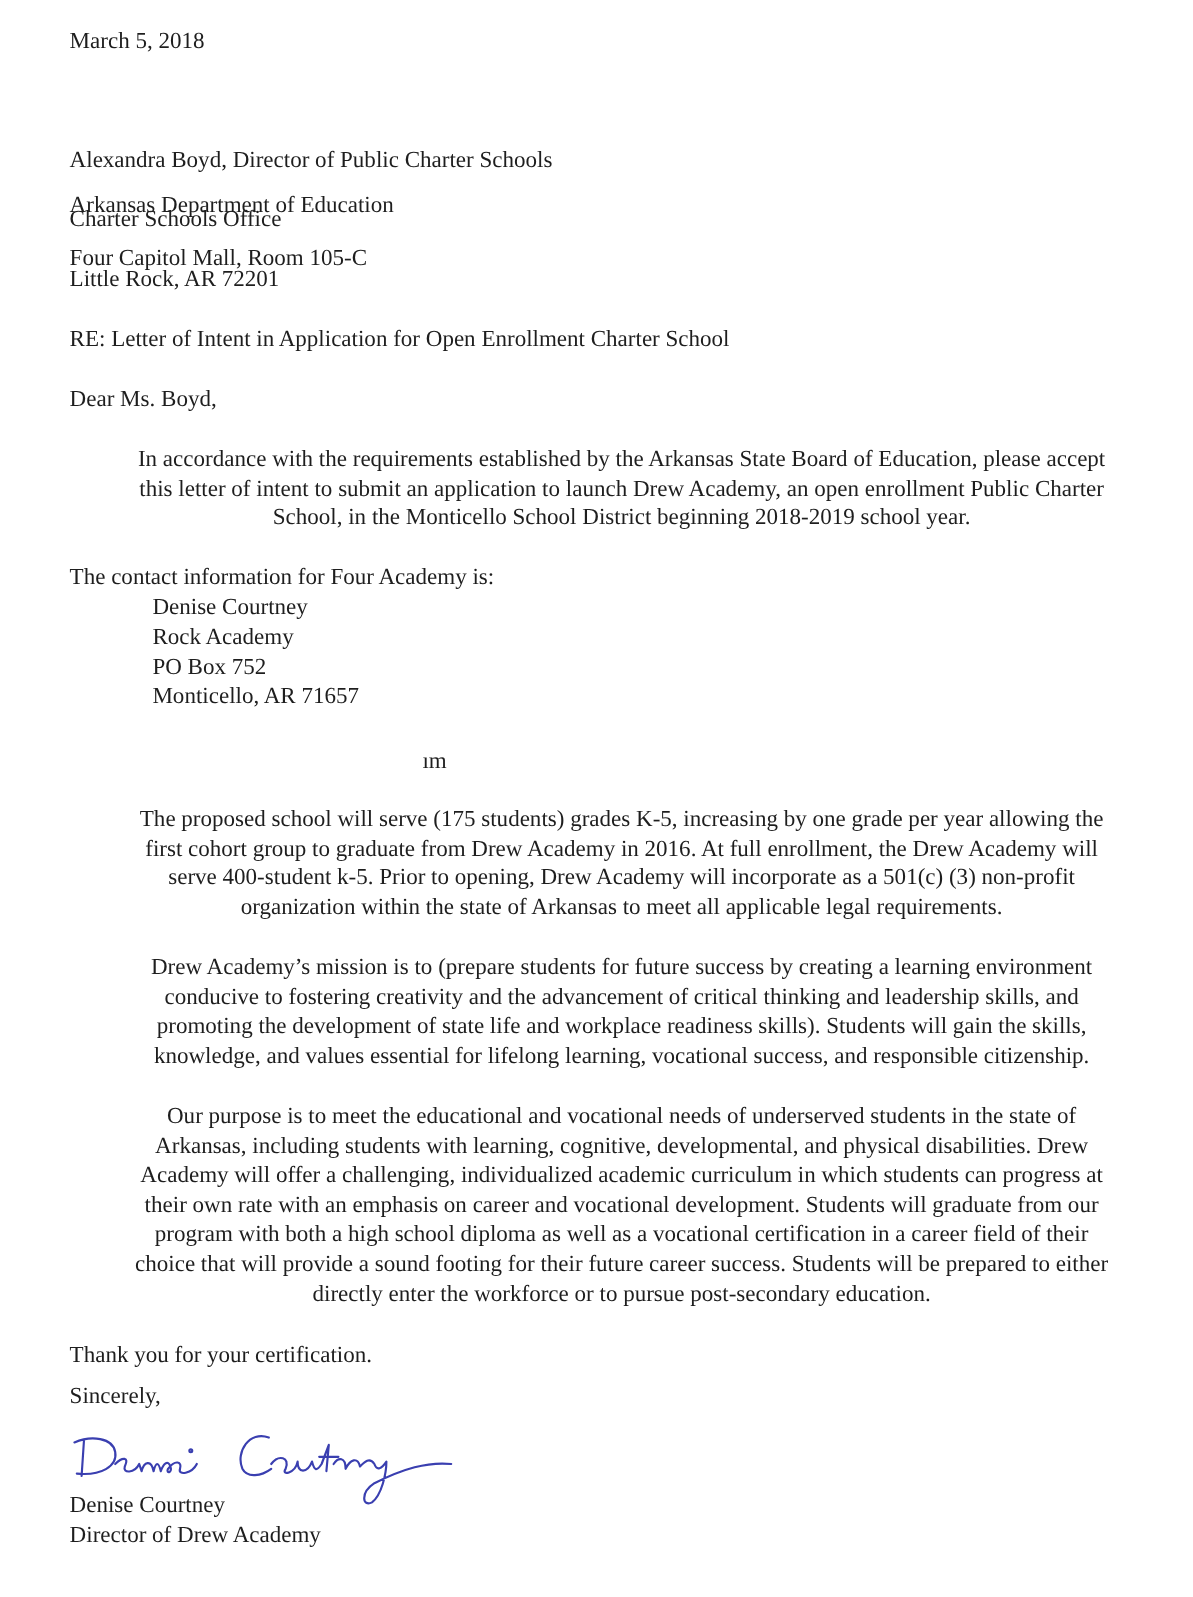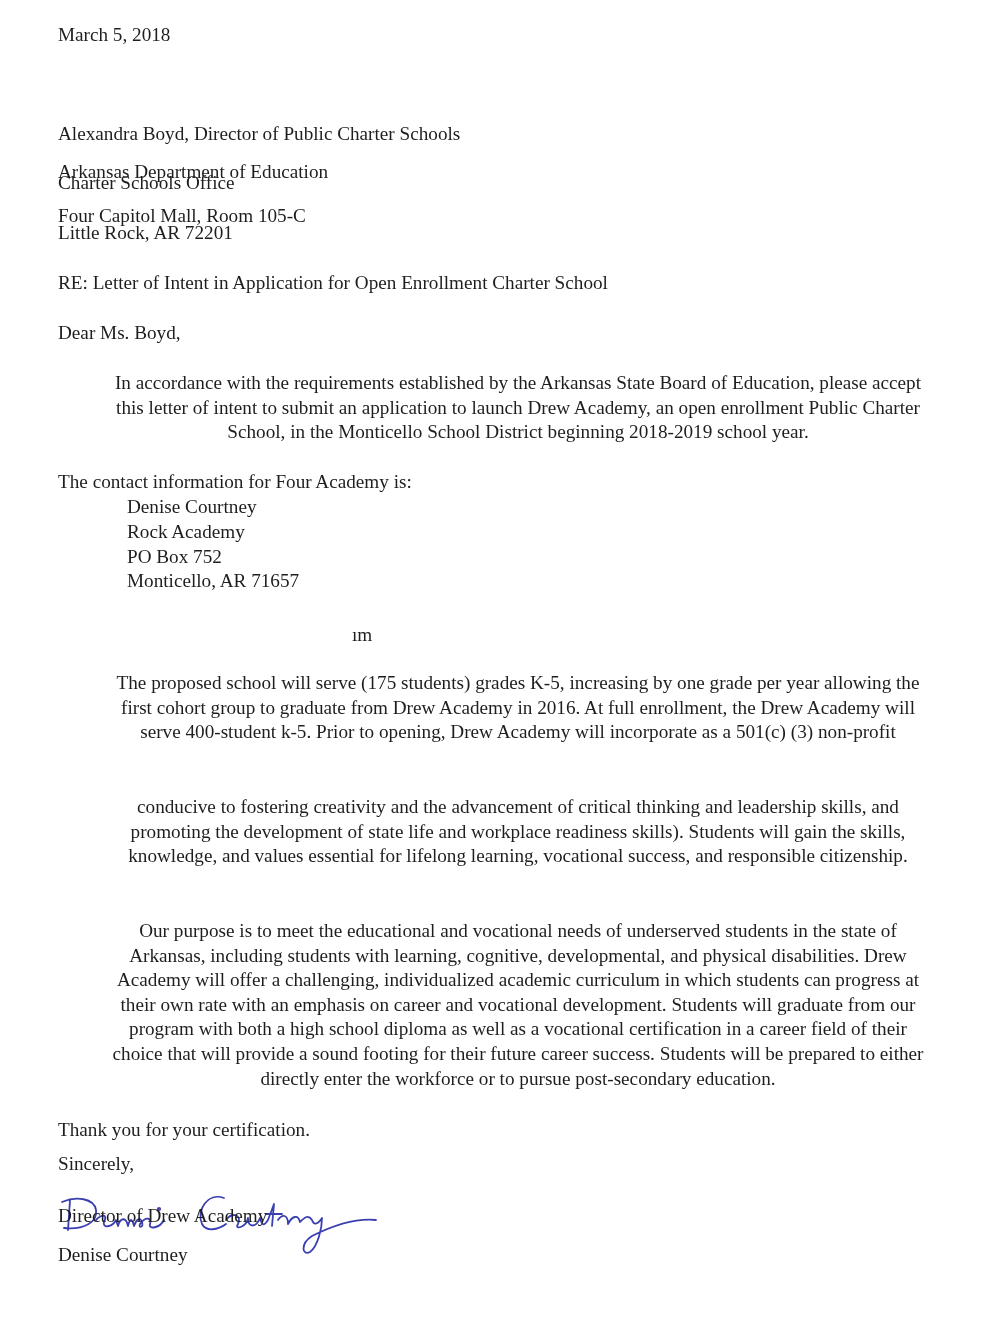--- a/index.html
+++ b/index.html
@@ -44,23 +44,25 @@
   <div class="line indent" style="top:520px">Rock Academy</div>
   <div class="line indent" style="top:545px">PO Box 752</div>
   <div class="line indent" style="top:569px">Monticello, AR 71657</div>
 </div>
 <div class="frag">ım</div>
 
 <div class="para" style="top:671px">
   <span class="l">The proposed school will serve (175 students) grades K-5, increasing by one grade per year allowing the</span>
   <span class="l">first cohort group to graduate from Drew Academy in 2016. At full enrollment, the Drew Academy will</span>
   <span class="l">serve 400-student k-5.  Prior to opening, Drew Academy will incorporate as a 501(c) (3) non-profit</span>
+  <span class="l">organization within the state of Arkansas to meet all applicable legal requirements.</span>
 </div>
 
 <div class="para" style="top:795px">
+  <span class="l">Drew Academy’s mission is to (prepare students for future success by creating a learning environment</span>
   <span class="l">conducive to fostering creativity and the advancement of critical thinking and leadership skills, and</span>
   <span class="l">promoting the development of state life and workplace readiness skills).  Students will gain the skills,</span>
   <span class="l">knowledge, and values essential for lifelong learning, vocational success, and responsible citizenship.</span>
 </div>
 
 <div class="para" style="top:919px">
   <span class="l">Our purpose is to meet the educational and vocational needs of underserved students in the state of</span>
   <span class="l">Arkansas, including students with learning, cognitive, developmental, and physical disabilities.  Drew</span>
   <span class="l">Academy will offer a challenging, individualized academic curriculum in which students can progress at</span>
   <span class="l">their own rate with an emphasis on career and vocational development.  Students will graduate from our</span>
@@ -80,13 +82,13 @@
     <path d="M40 36 C 46 30, 52 30, 48 38 C 46 44, 56 44, 60 36 L 62 42 C 64 34, 70 32, 72 42 C 74 34, 76 34, 78 42 C 80 36, 84 32, 86 38 C 88 44, 82 44, 84 40 C 90 32, 96 34, 94 40 C 92 46, 104 44, 108 36"></path>
     <circle cx="103" cy="25" r="1.2"></circle>
 
     <path d="M168 14 C 152 8, 140 26, 146 40 C 150 48, 162 46, 170 40"></path>
 
     <path d="M170 36 C 176 28, 186 30, 182 40 C 178 46, 190 44, 192 34 C 192 44, 200 44, 204 34 C 206 42, 208 42, 212 36 L 218 20 L 216 42 M210 30 L 226 30 M222 36 C 226 30, 232 30, 232 40 C 236 32, 242 30, 244 38 C 248 34, 252 30, 256 36 C 258 42, 262 40, 266 34 C 266 44, 262 62, 254 68 C 246 72, 244 60, 256 52 C 280 40, 300 34, 320 36"></path>
   </g>
 </svg>
 
 <div class="line" style="top:1243px">Denise Courtney</div>
-<div class="line" style="top:1204px">Director of Drew Academy</div>
+<div class="line" style="top:1268px">Director of Drew Academy</div>
 
 </body></html>

